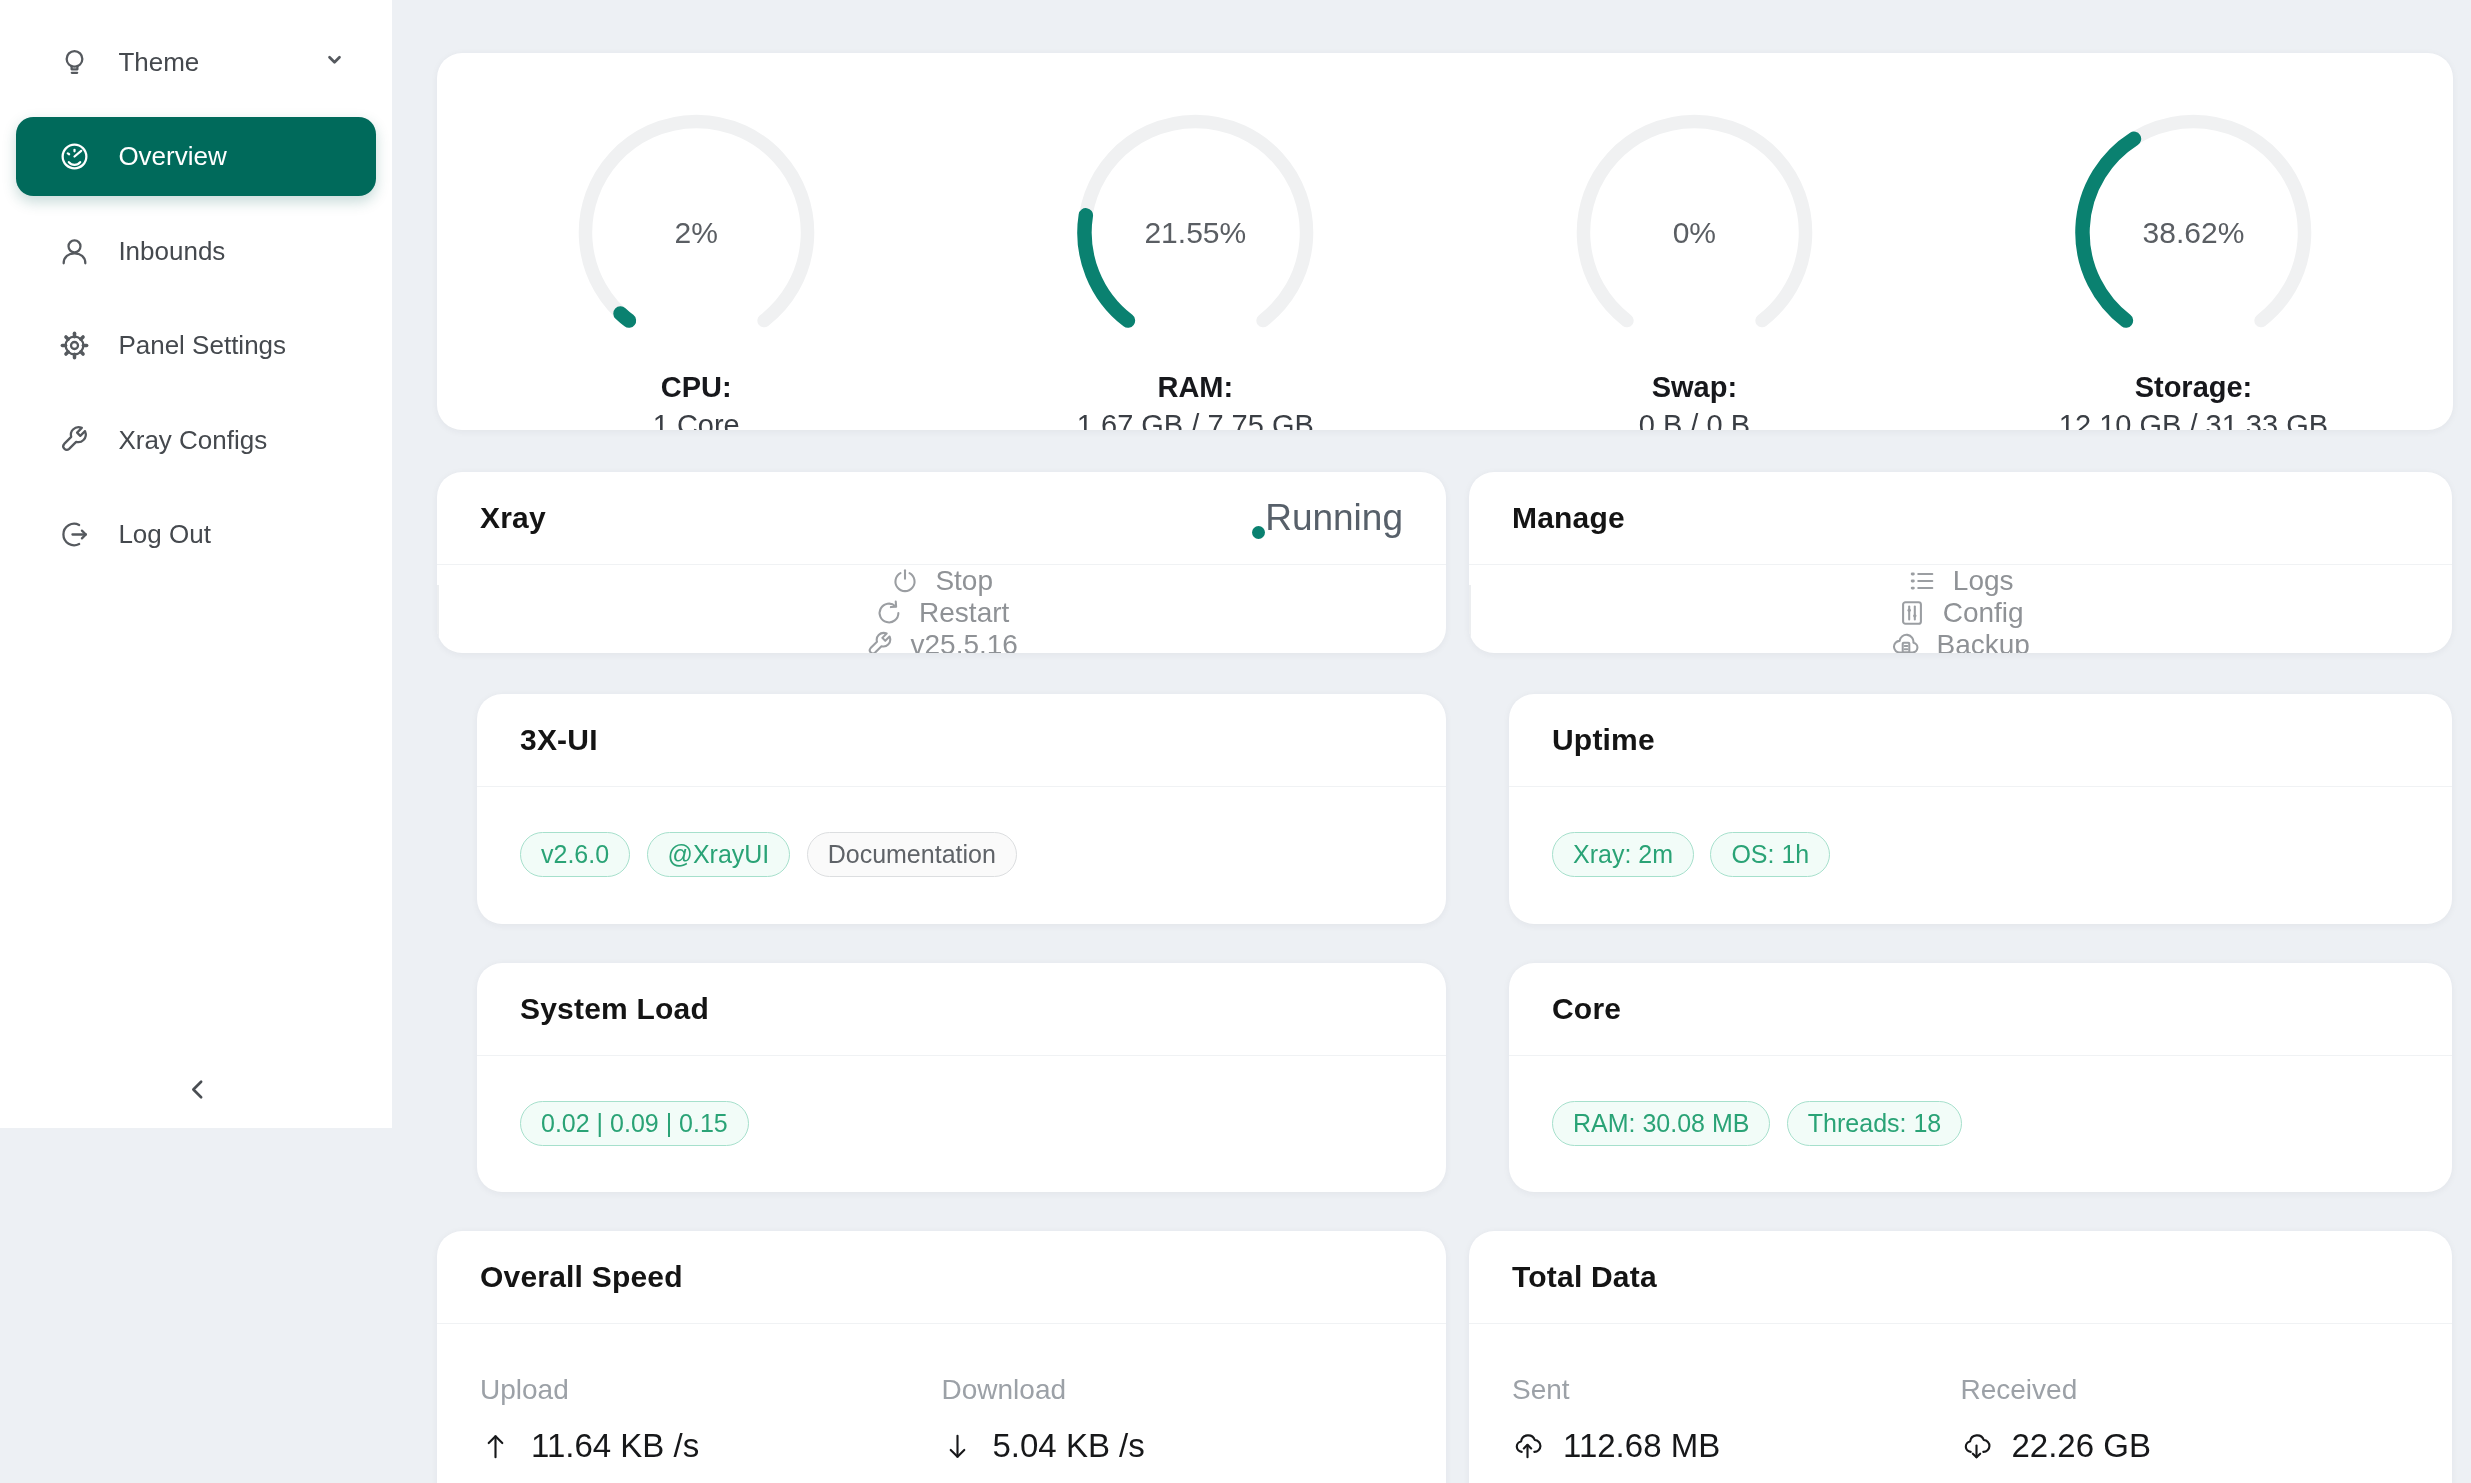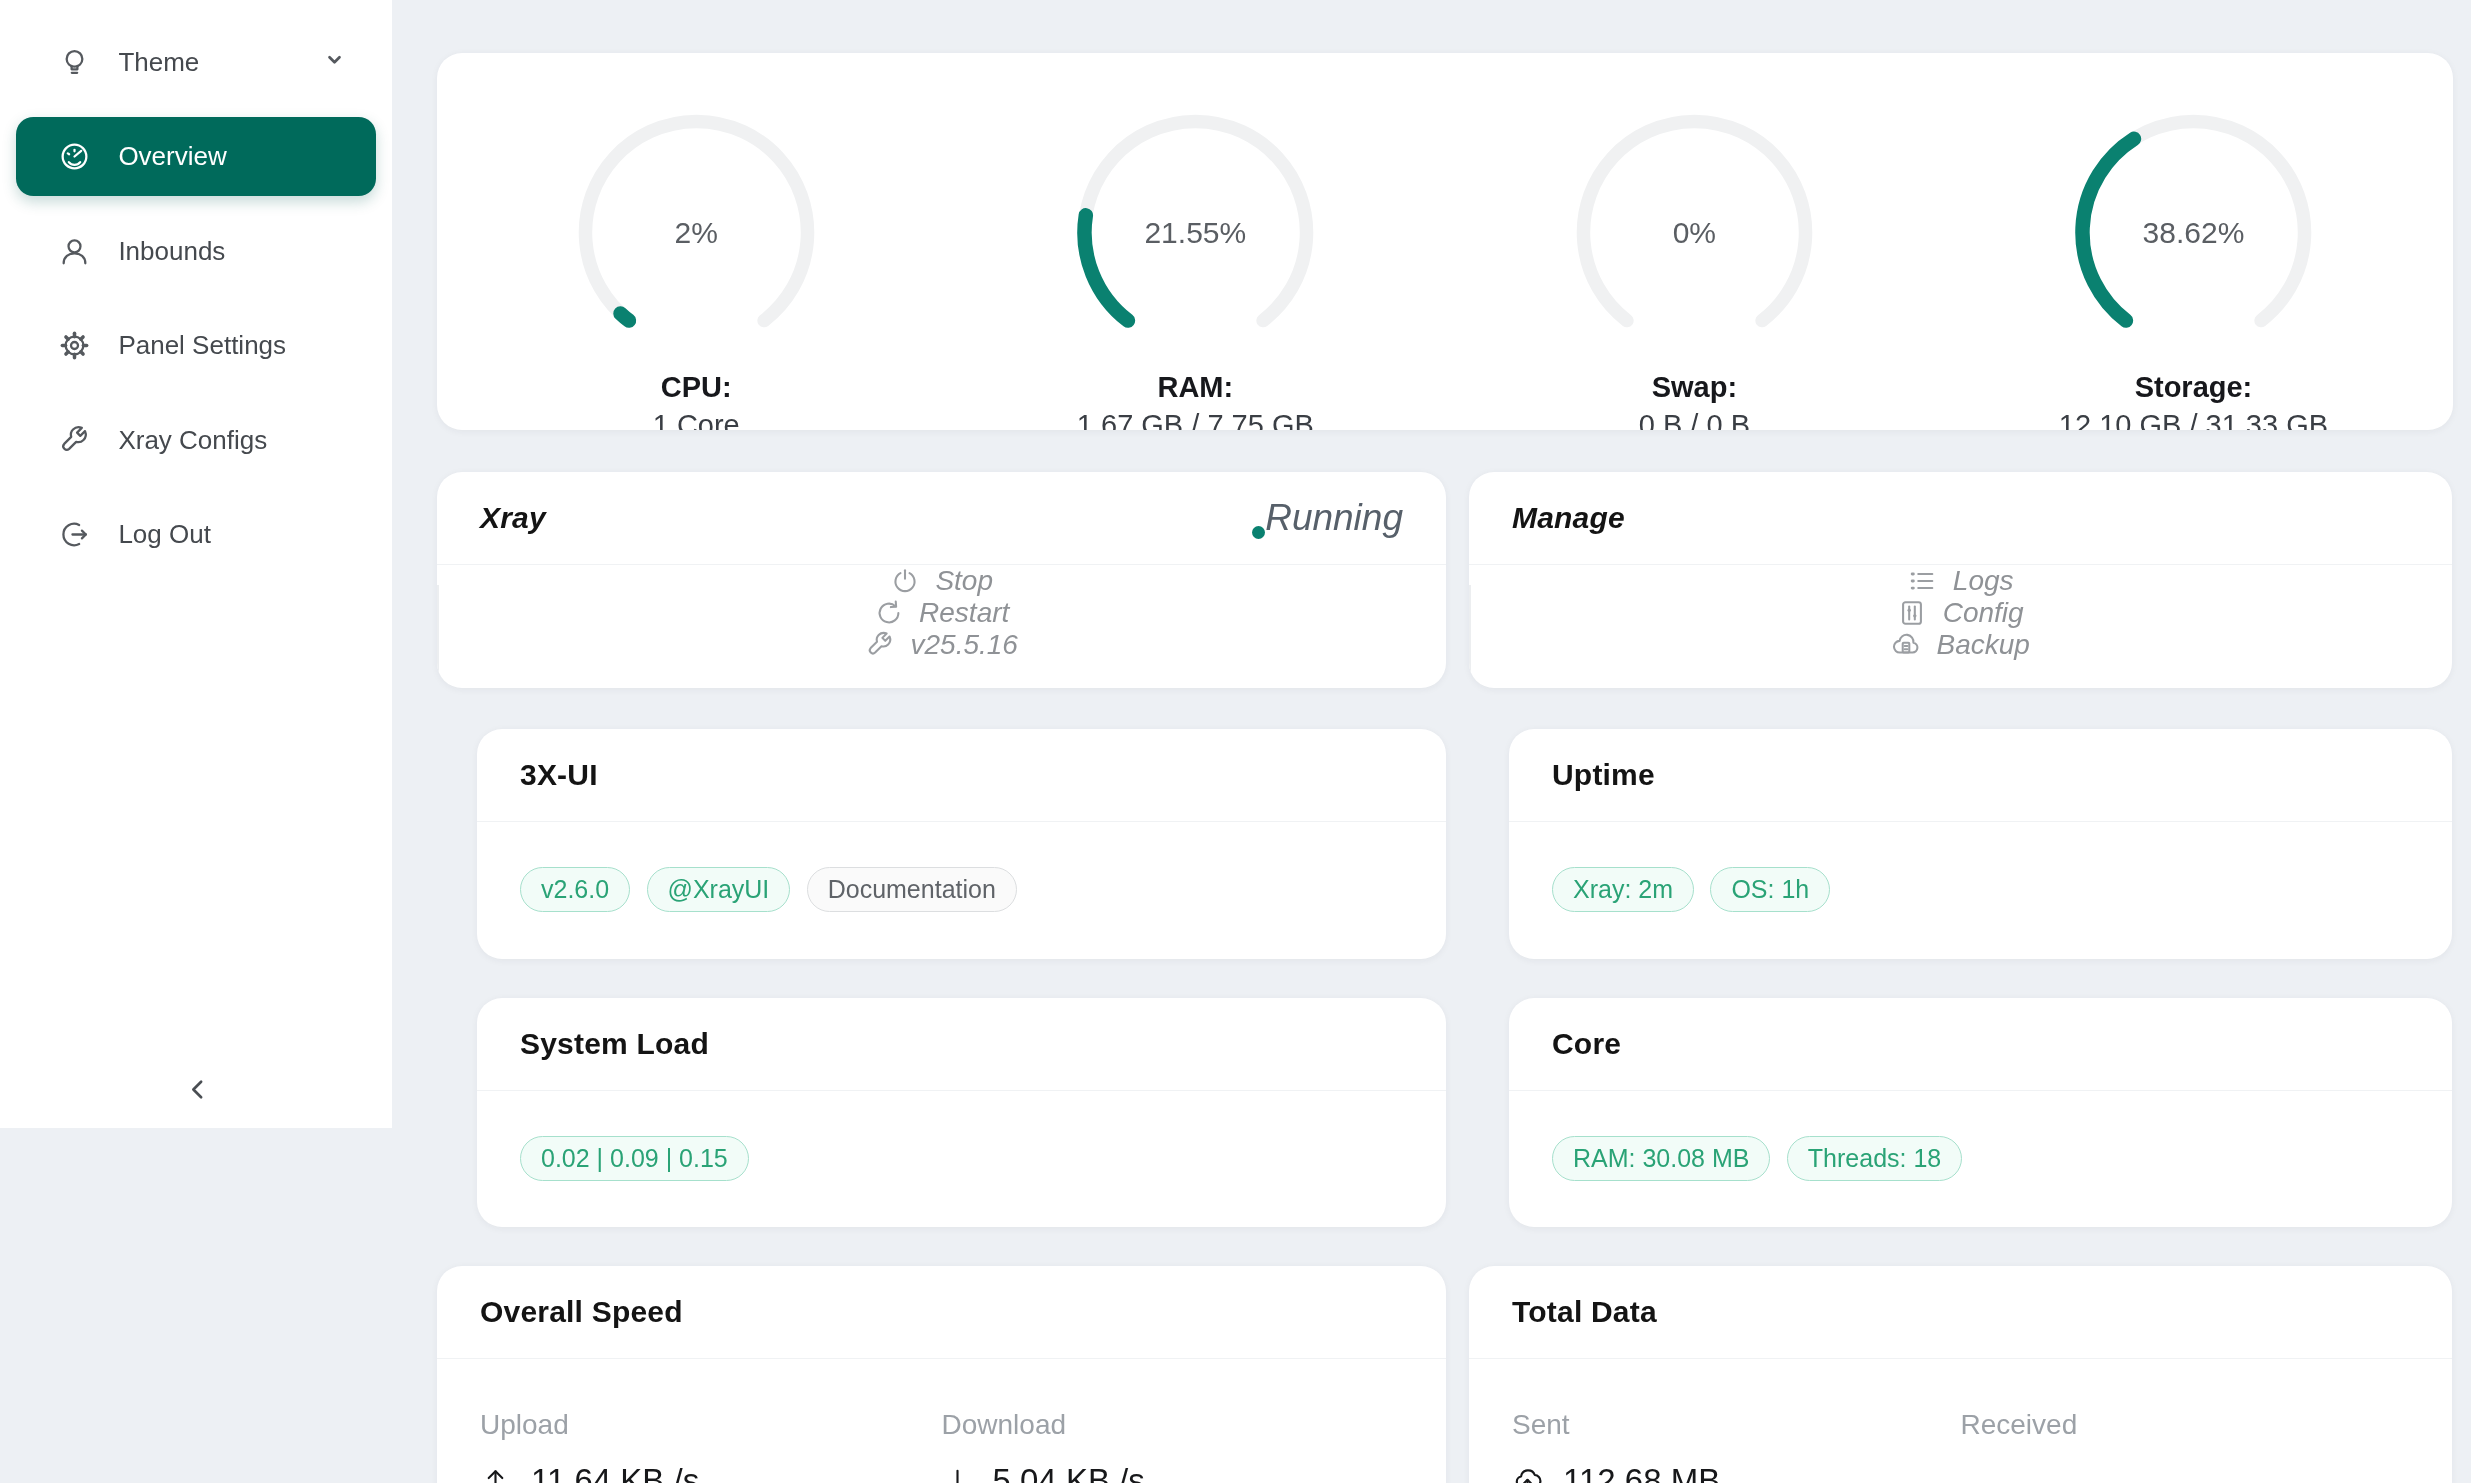--- a/index.html
+++ b/index.html
@@ -40,21 +40,21 @@
   .gauge-wrap { position:relative; width:251px; height:251px; }
   .gauge-wrap svg { width:251px; height:251px; display:block; }
   .gauge-wrap .track { stroke:#F0F1F2; }
   .gauge-wrap .fill  { stroke:var(--accent,#0A8170); }
   .gauge-percent { position:absolute; inset:0; display:flex; align-items:center; justify-content:center;
     font-size:30px; color:#5A5E63; }
   .gauge-label { margin-top:13px; font-size:29px; color:#3A3E44; display:flex; align-items:center; gap:5px;flex-direction:column; }
   .gauge-label b { color:#17181C; font-weight:700; }
   .chart-icon svg { width:35px; height:35px; display:block; }
   
-  .svc-card { height:216px; margin-bottom:41px;font-style:italic; }
+  .svc-card { height:181px; margin-bottom:41px; }
   .status { margin-left:auto; display:flex; align-items:flex-end; gap:0; font-size:37px; color:#57606A; }
   .status-dot { width:13.5px; height:13.5px; border-radius:50%; background:var(--accent,#0A8170); }
   .actions { height:86px; display:flex;flex-direction:column; }
   .action { flex:1; position:relative; display:flex; align-items:center; justify-content:center;
     gap:15.4px; color:#8F9296; font-size:28px; cursor:pointer; }
   .action + .action::before { content:''; position:absolute; left:0; top:50%; transform:translateY(-50%);
     width:1.9px; height:56px; background:#ECEEF0; }
   .action svg { width:30px; height:30px; stroke:#9B9EA2; }
   
   .tag-card { height:230px; margin-bottom:39px;margin-left:40px; }
@@ -373,19 +373,27 @@
             <svg class="ic" viewBox="0 0 32 32">
               <path d="M10 21.5 a5.4 5.4 0 0 1 -.6-10.7 A7.3 7.3 0 0 1 23.5 9.3 A5.2 5.2 0 0 1 23 21.5"></path>
               <line x1="16" y1="14.5" x2="16" y2="27"></line>
                 <polyline points="12.2,18 16,14.2 19.8,18"></polyline>
             </svg>
             <span>112.68 MB</span>
           </div>
         </div>
         <div class="stat">
           <div class="stat-label">Received</div>
+          <div class="stat-value">
+            <svg class="ic" viewBox="0 0 32 32">
+              <path d="M10 21.5 a5.4 5.4 0 0 1 -.6-10.7 A7.3 7.3 0 0 1 23.5 9.3 A5.2 5.2 0 0 1 23 21.5"></path>
+              <line x1="16" y1="15" x2="16" y2="27"></line>
+                <polyline points="12.2,23.4 16,27.2 19.8,23.4"></polyline>
+            </svg>
+            <span>22.26 GB</span>
+          </div>
         </div>
       </div>
     </section>
   </div>
 
 </main>
 
 
 </body></html>

